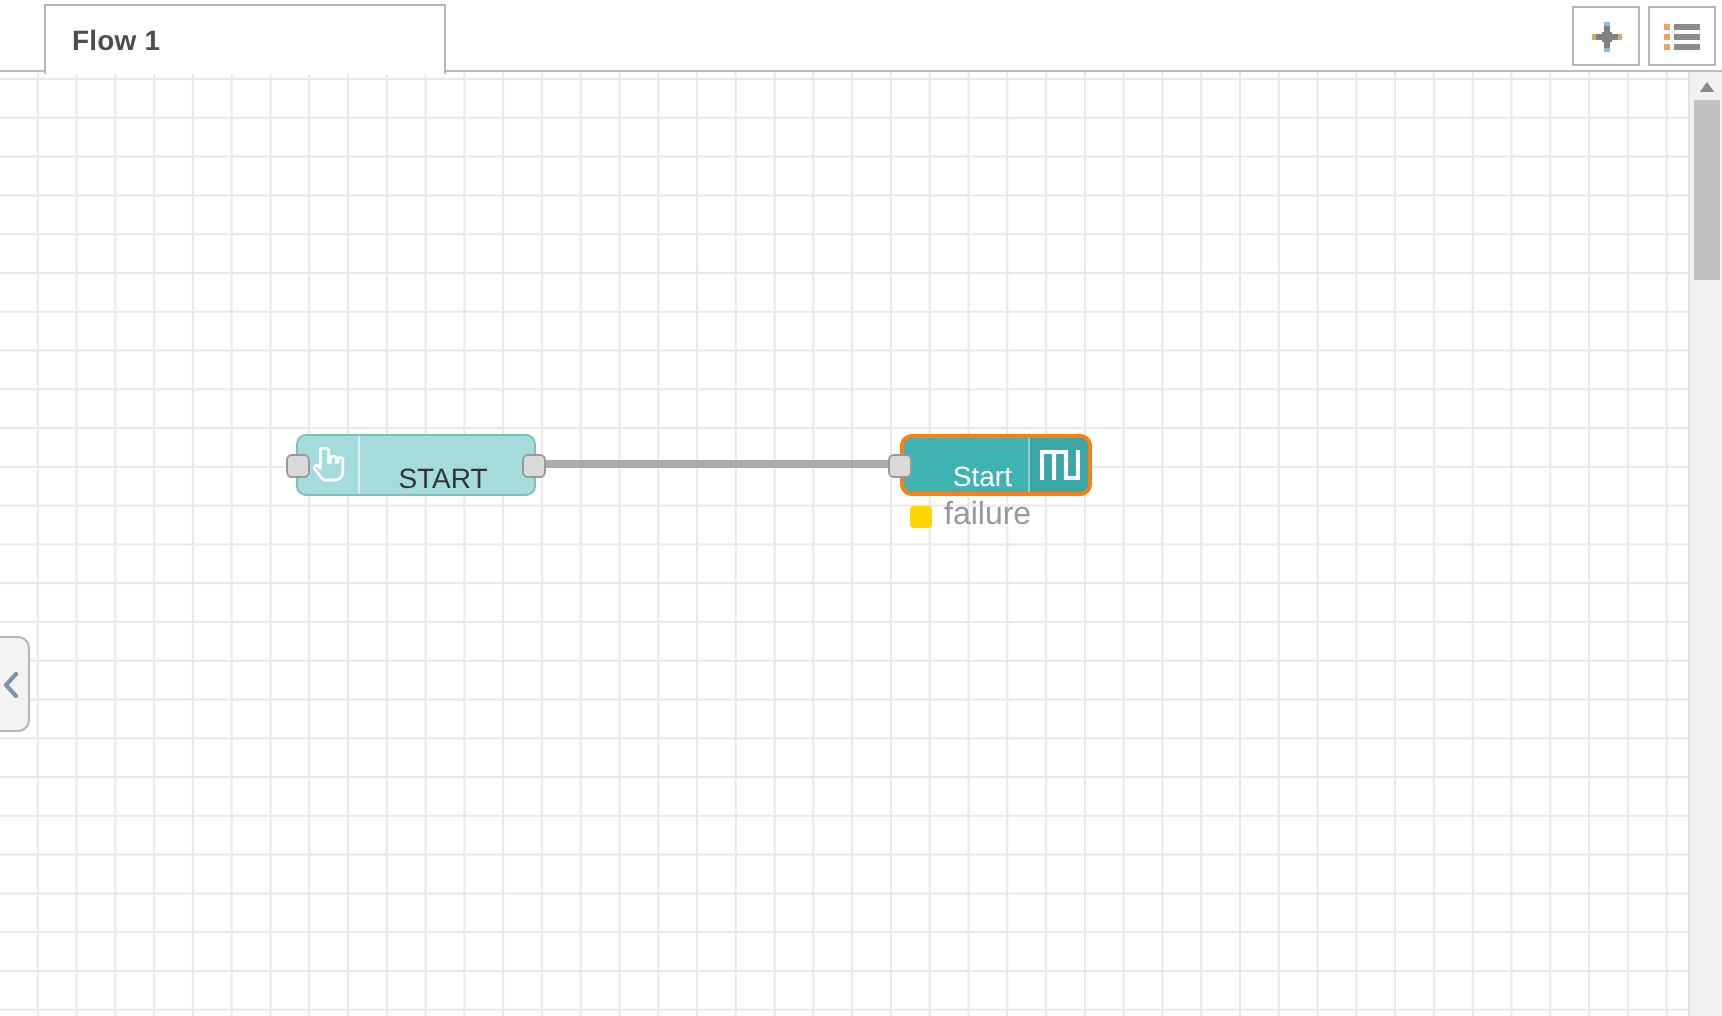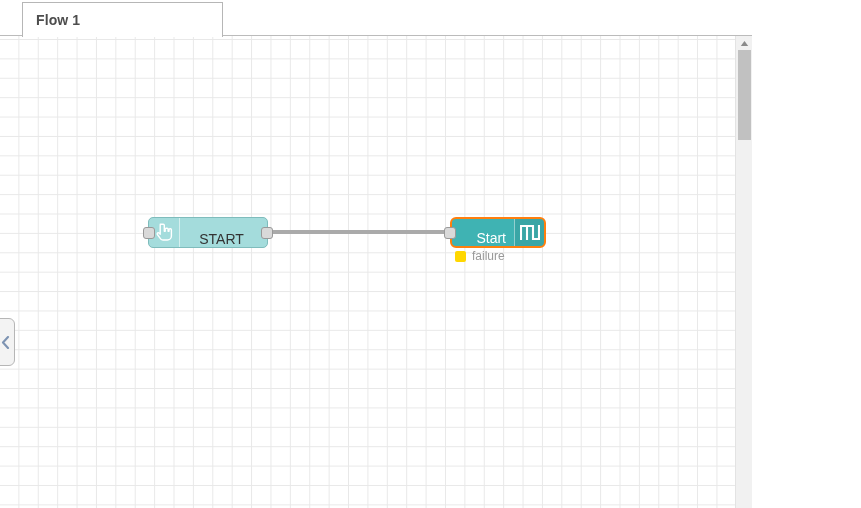--- a/index.html
+++ b/index.html
@@ -9,21 +9,21 @@
   }
   body {
     width: 861px;
     height: 508px;
     overflow: hidden;
     font-family: "Liberation Sans", sans-serif;
     -webkit-font-smoothing: antialiased;
   }
   #app {
     position: relative;
-    width: 752px;
+    width: 861px;
     height: 508px;
     overflow: hidden;
     background: #bef264;
   }
 
   
   #tabbar {
     position: absolute;
     left: 0;
     top: 0;
@@ -196,21 +196,21 @@
     z-index: 12;
   }
   .status-dot {
     width: 11px;
     height: 11px;
     background: #ffd700;
     border-radius: 2px;
     margin-right: 6px;
   }
   .status-text {
-    font-size: 12px;
+    font-size: 16px;
     color: #999999;
   }
 
   
   #sidebar-handle {
     position: absolute;
     left: -9px;
     top: 282px;
     width: 24px;
     height: 48px;

